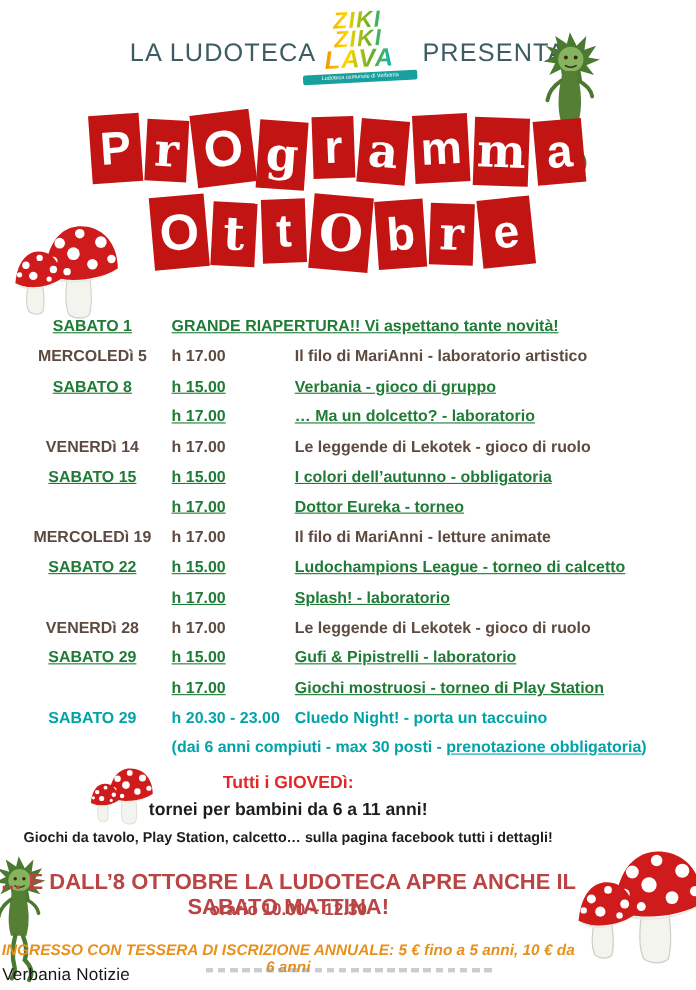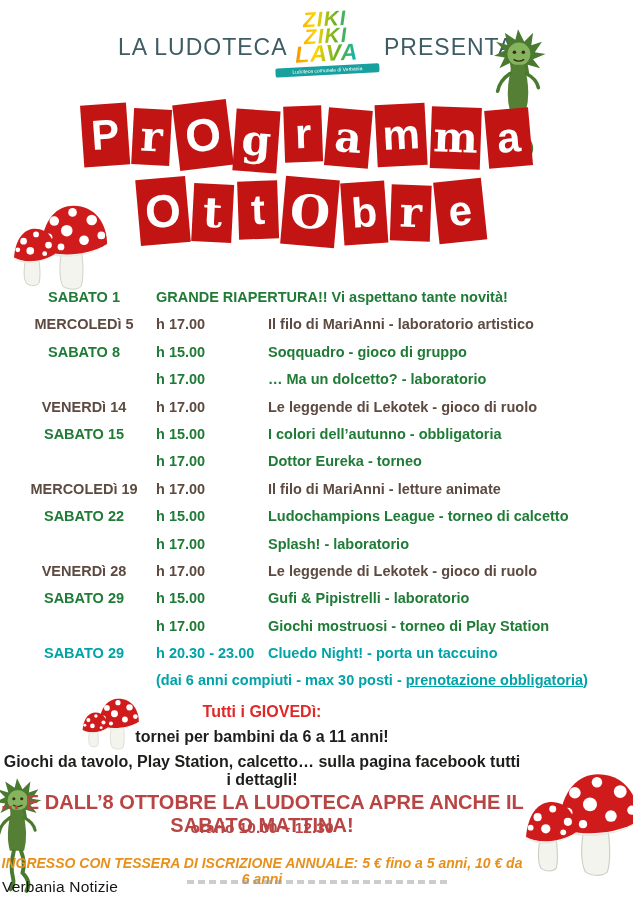--- a/index.html
+++ b/index.html
@@ -55,30 +55,30 @@
   .mush-mid{left:74px;top:694px;width:74px;height:58px;}
   .mush-bottomright{right:-14px;top:764px;width:128px;height:118px;}
 
   
   .schedule{position:absolute;left:20px;top:287px;width:593px;font-weight:bold;font-size:14.5px;}
   .srow{display:flex;align-items:flex-start;height:27.4px;line-height:20px;}
   .c-date{width:128px;text-align:center;flex:none;}
   .c-time{width:112px;padding-left:8px;flex:none;white-space:nowrap;}
   .c-act{flex:1;white-space:nowrap;}
   .srow.spanrow .c-act{padding-left:8px;}
-  .tone-green{color:var(--green);}
+  .tone-green{color:var(--green);text-decoration:underline;}
   .tone-brown{color:var(--brown);}
   .tone-teal{color:var(--teal);}
   .note-link{text-decoration:underline;}
 
   
   .centerline{position:absolute;left:0;width:524px;text-align:center;font-weight:bold;}
   .thu-head{top:703px;font-size:16px;color:var(--brightRed);}
   .thu-l2{top:728px;font-size:16px;color:var(--black);}
-  .thu-l3{top:753px;font-size:16px;color:var(--black);}
+  .thu-l3{top:753px;font-size:13px;color:var(--black);}
   .bot-l1{top:791px;font-size:20px;color:var(--darkRed);}
   .bot-l2{top:819px;font-size:15.5px;color:var(--darkRed);}
   .bot-l3{top:855px;font-size:14px;font-style:italic;color:var(--orange);}
   .fineprint{position:absolute;left:187px;top:880px;width:262px;height:4px;opacity:.5;
              background:repeating-linear-gradient(90deg,#9a9a9a 0 7px,transparent 7px 11px);
              filter:blur(.4px);}
   .watermark{position:absolute;left:2px;top:878px;font-size:15.5px;color:#161616;
              letter-spacing:.2px;}
 </style>
 </head>
@@ -173,21 +173,21 @@
       <span class="c-act">GRANDE RIAPERTURA!! Vi aspettano tante novità!</span>
     </div>
     <div class="srow tone-brown">
       <span class="c-date">MERCOLEDì 5</span>
       <span class="c-time">h 17.00</span>
       <span class="c-act">Il filo di MariAnni - laboratorio artistico</span>
     </div>
     <div class="srow tone-green">
       <span class="c-date">SABATO 8</span>
       <span class="c-time">h 15.00</span>
-      <span class="c-act">Soqquadro - gioco di gruppo</span>
+      <span class="c-act">Verbania - gioco di gruppo</span>
     </div>
     <div class="srow tone-green">
       <span class="c-date"></span>
       <span class="c-time">h 17.00</span>
       <span class="c-act">… Ma un dolcetto? - laboratorio</span>
     </div>
     <div class="srow tone-brown">
       <span class="c-date">VENERDì 14</span>
       <span class="c-time">h 17.00</span>
       <span class="c-act">Le leggende di Lekotek - gioco di ruolo</span>

